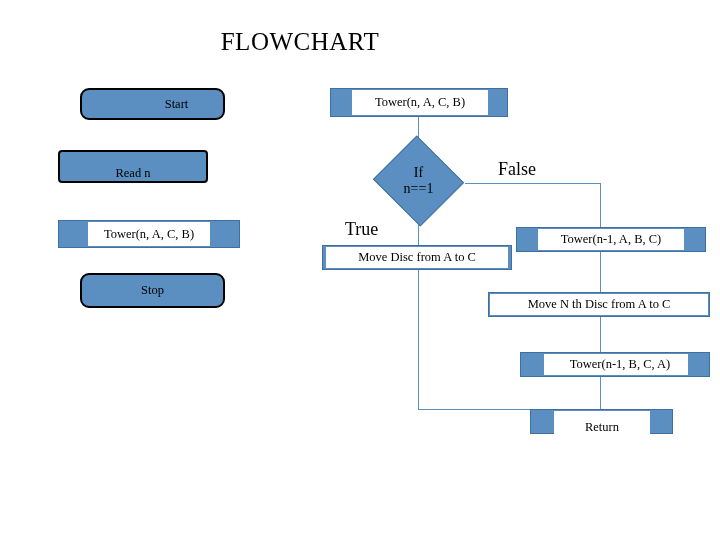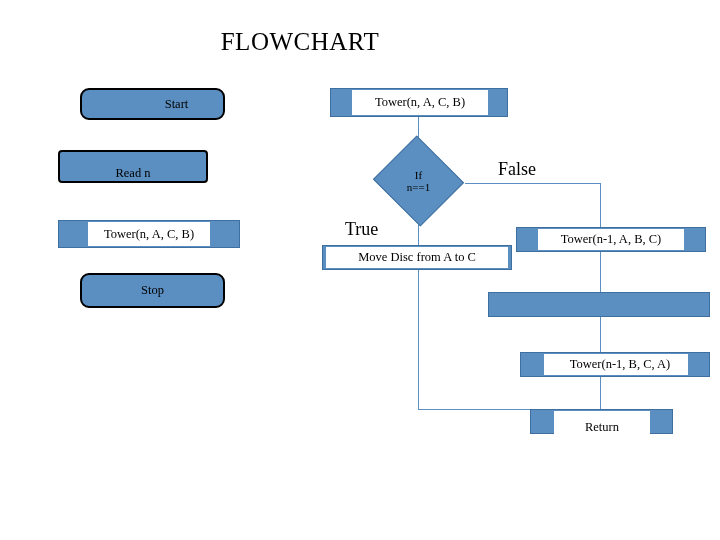--- a/index.html
+++ b/index.html
@@ -88,21 +88,21 @@
   .diamond-label {
     position: absolute;
     left: 0;
     top: 0;
     width: 100%;
     height: 100%;
     display: flex;
     flex-direction: column;
     align-items: center;
     justify-content: center;
-    font-size: 11px;
+    font-size: 14px;
     color: #000000;
     line-height: 1.12;
     text-align: center;
   }
   .freetext {
     position: absolute;
     color: #000000;
     font-size: 18px;
     font-family: "Liberation Serif", serif;
     white-space: nowrap;
@@ -176,20 +176,23 @@
   <div class="plate" style="left:326px; top:247px; width:182px; height:21px;">
     <span>Move Disc from A to C</span>
   </div>
 
   <div class="box" style="left:516px; top:227px; width:190px; height:25px;"></div>
   <div class="plate" style="left:538px; top:229px; width:146px; height:21px;">
     <span>Tower(n-1, A, B, C)</span>
   </div>
 
   <div class="box" style="left:488px; top:292px; width:222px; height:25px;"></div>
+  <div class="plate" style="left:490px; top:294px; width:218px; height:21px;">
+    <span>Move N th Disc from A to C</span>
+  </div>
 
   <div class="box" style="left:520px; top:352px; width:190px; height:25px;"></div>
   <div class="plate" style="left:544px; top:354px; width:144px; height:21px;padding-left:8px;">
     <span>Tower(n-1, B, C, A)</span>
   </div>
 
   <div class="box" style="left:530px; top:409px; width:143px; height:25px;"></div>
   <div class="plate" style="left:554px; top:411px; width:96px; height:33px;">
     <span>Return</span>
   </div>

